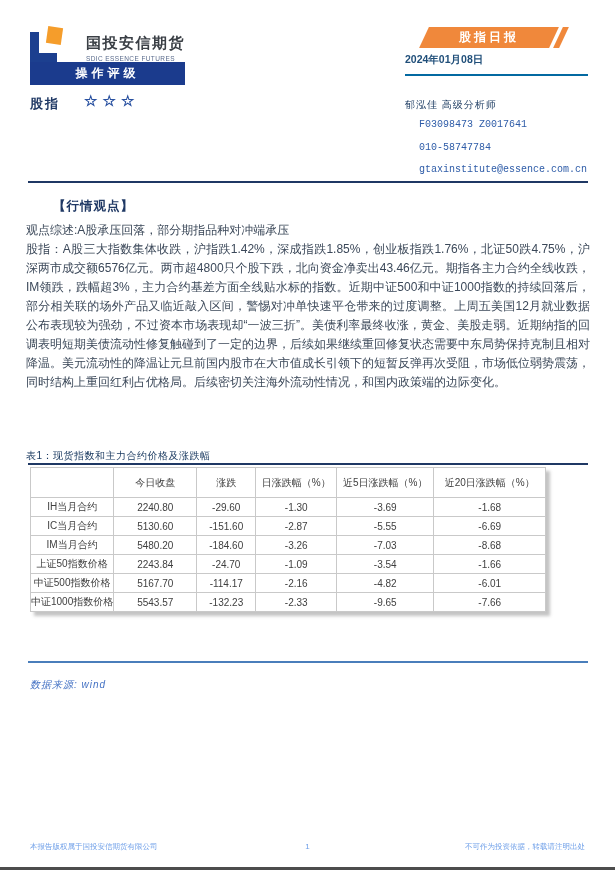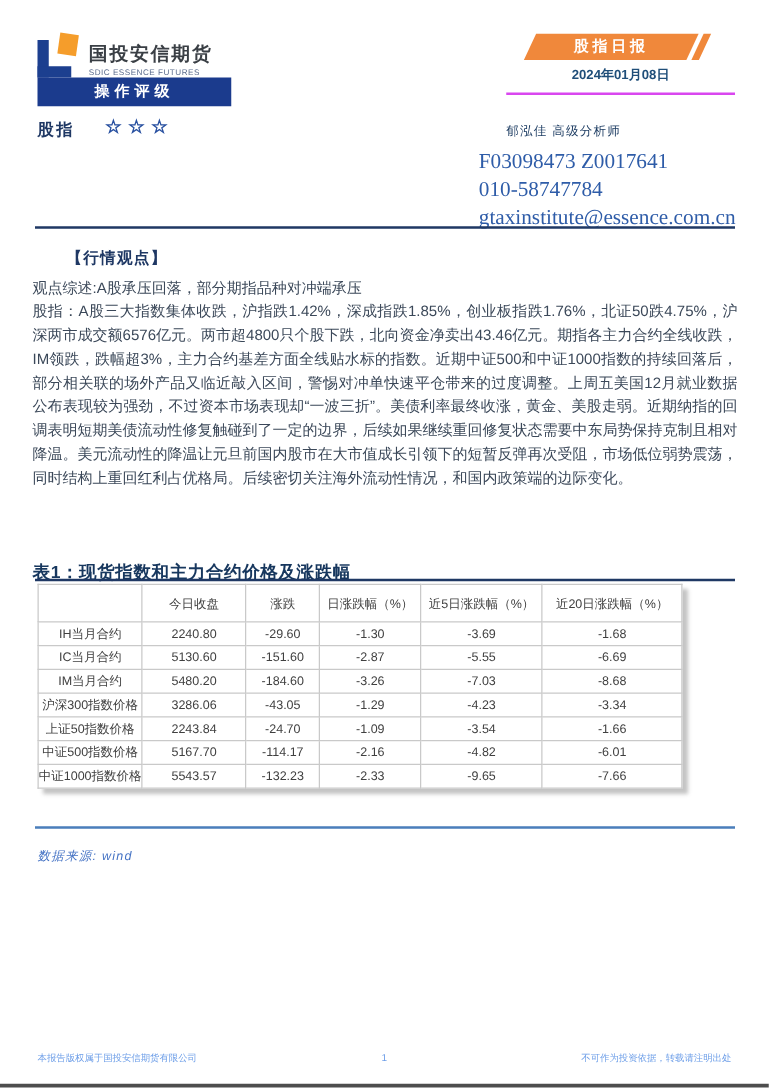--- a/index.html
+++ b/index.html
@@ -7,58 +7,58 @@
   body {
     position:relative;
     background:#ffffff;
     font-family:"Liberation Sans", sans-serif;
     color:#3b4859;
     overflow:hidden;
   }
   .abs { position:absolute; }
 
   
-  .brand { left:30px; top:27px; display:flex; align-items:center; }
+  .brand { left:30px; top:27px; display:flex; align-items:center;gap:15px; }
   .logo-mark { position:relative; width:33px; height:35px; flex:0 0 auto; }
   .logo-blue-v { position:absolute; left:0; top:5px; width:9px; height:30px; background:#1c3f8f; }
   .logo-blue-h { position:absolute; left:0; bottom:0; width:27px; height:9px; background:#1c3f8f; }
   .logo-orange { position:absolute; right:1px; top:0; width:15px; height:17px; background:#f59d2b; transform:rotate(8deg); }
   .brand-text { margin-left:8px; padding-top:6px; }
   .brand-cn { font-size:15px; font-weight:bold; color:#3a3f45; letter-spacing:1.5px; }
   .brand-en { font-size:6.5px; color:#5a6b8c; letter-spacing:0.4px; margin-top:2px; }
 
   .ribbon { left:424px; top:27px; width:130px; height:21px; background:#f0883b; transform:skewX(-25deg); }
   .ribbon::after { content:""; position:absolute; right:-10px; top:0; width:6px; height:100%; background:#f0883b; }
   .ribbon-label { display:block; width:100%; text-align:center; line-height:21px;
     transform:skewX(25deg); color:#ffffff; font-weight:bold; font-size:12px; letter-spacing:3px; }
 
-  .report-date { left:405px; top:53px; width:183px; text-align:center; font-size:10.5px;
-    font-weight:bold; color:#1f4e79; padding-bottom:7px; border-bottom:2px solid #d946ef; }
+  .report-date { left:405px; top:53px; width:183px; font-size:10.5px;
+    font-weight:bold; color:#1f4e79; padding-bottom:7px; border-bottom:2px solid #0369a1; }
 
   .rating-bar { left:30px; top:62px; width:155px; height:23px; background:#1b3b8d;
     color:#ffffff; font-weight:bold; font-size:12px; text-align:center; line-height:23px; letter-spacing:4px; }
   .rating-item { left:30px; top:95px; font-size:13px; font-weight:bold; color:#1f3864; letter-spacing:2px; }
   .rating-stars { left:84px; top:92px; font-size:15px; color:#2850a0; letter-spacing:5px; font-weight:bold; }
 
   .analyst-name { left:405px; top:98px; font-size:10px; font-weight:normal; color:#17375e; letter-spacing:1px; }
-  .analyst-line { left:383px; font-size:17px; color:#2e5ca8; font-family:Liberation Serif, serif; }
+  .analyst-line { left:419px; font-size:10px; color:#2e5ca8; font-family:Liberation Mono, monospace; }
   .an-cert { top:119px; }
   .an-phone { top:142px; }
   .an-email { top:164px; }
 
   .hr-navy { left:28px; top:181px; width:560px; height:2px; background:#1f3864; }
 
   
   .vp-title { left:53px; top:198px; font-size:12.5px; font-weight:bold; color:#1f3864; letter-spacing:1px; }
   .vp-body { left:26px; top:221px; width:564px; font-size:12px; line-height:19px;
     color:#3b4859; text-align:justify; }
   .vp-summary { margin-bottom:0; }
 
   
-  .tbl-title { left:26px; top:449px; font-size:14px; font-weight:bold; color:#17375e; letter-spacing:0.5px; }
+  .tbl-title { left:26px; top:449px; font-size:10px; font-weight:normal; color:#17375e; letter-spacing:0.5px; }
   .tbl-topline { left:28px; top:463px; width:560px; height:2px; background:#1f3864; }
   .price-table { left:30px; top:467px; border-collapse:collapse; table-layout:fixed;
     background:#ffffff; box-shadow:4px 4px 3px rgba(125,125,125,0.45); }
   .price-table th, .price-table td {
     border:1px solid #c9c9c9; text-align:center; color:#404040; white-space:nowrap; overflow:hidden; }
   .price-table th { height:30px; font-size:10px; font-weight:normal; }
   .price-table td { height:19px; font-size:10px; }
   .c0 { width:75px; } .c1 { width:83px; } .c2 { width:59px; }
   .c3 { width:81px; } .c4 { width:97px; } .c5 { width:112px; }
 
@@ -142,28 +142,20 @@
     </tr>
     <tr>
       <td>IM当月合约</td>
       <td>5480.20</td>
       <td>-184.60</td>
       <td>-3.26</td>
       <td>-7.03</td>
       <td>-8.68</td>
     </tr>
     <tr>
-      <td>沪深300指数价格</td>
-      <td>3286.06</td>
-      <td>-43.05</td>
-      <td>-1.29</td>
-      <td>-4.23</td>
-      <td>-3.34</td>
-    </tr>
-    <tr>
       <td>上证50指数价格</td>
       <td>2243.84</td>
       <td>-24.70</td>
       <td>-1.09</td>
       <td>-3.54</td>
       <td>-1.66</td>
     </tr>
     <tr>
       <td>中证500指数价格</td>
       <td>5167.70</td>

